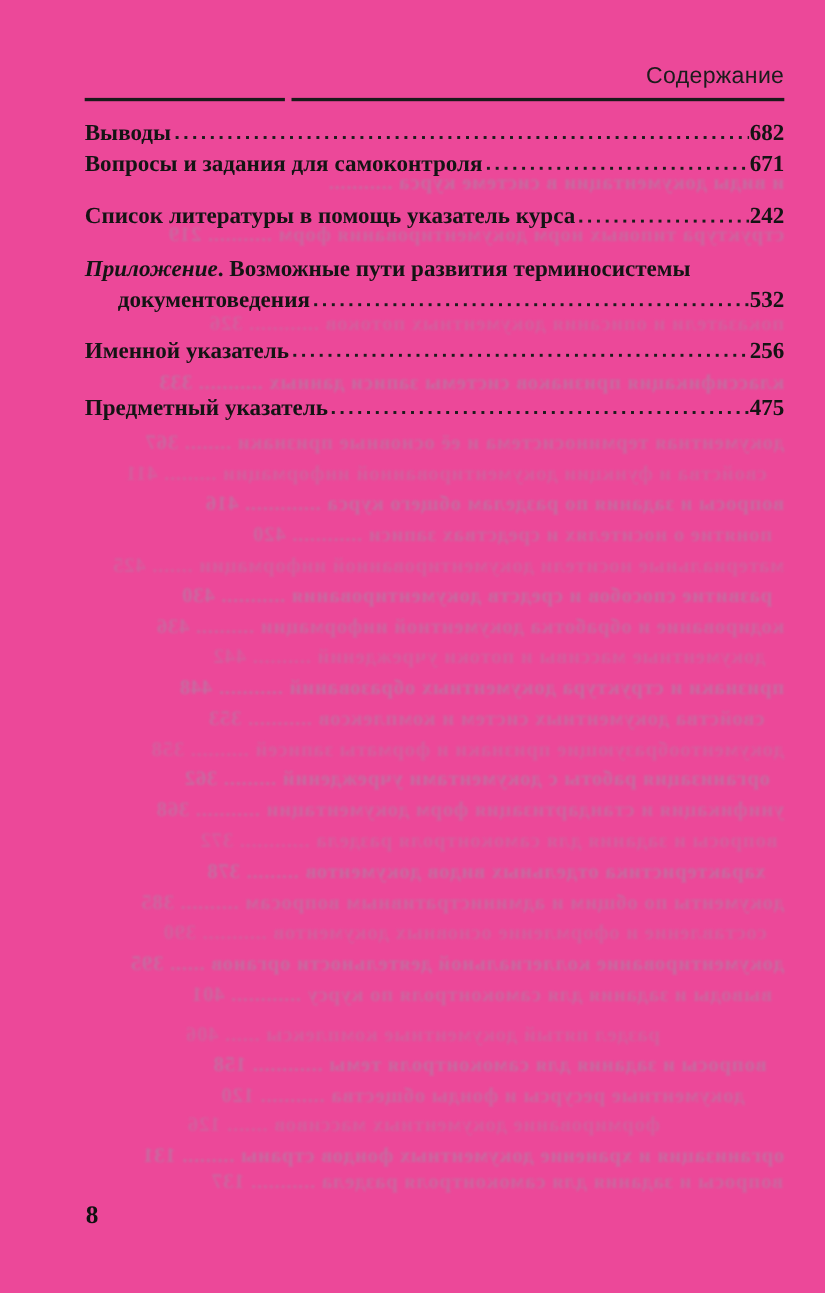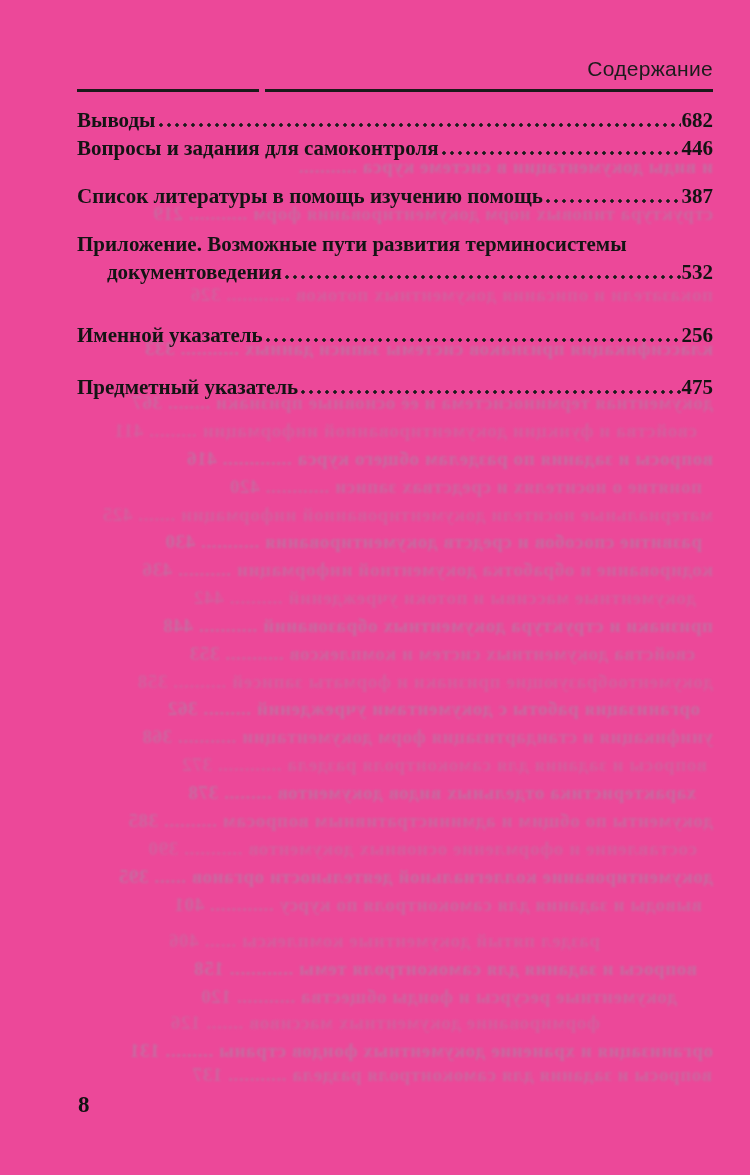--- a/index.html
+++ b/index.html
@@ -69,35 +69,35 @@
     font-weight: 700;
     font-size: 21px;
     color: #141414;
     line-height: 28px;
   }
   .toc-row {
     display: flex;
     align-items: baseline;
   }
   .toc-label { white-space: nowrap; }
-  .toc-label .ital { }
+  .toc-label .ital { font-style: italic; }
   .leader {
     flex: 1;
     min-width: 12px;
     align-self: stretch;
     margin: 0 1px;
     background-image: radial-gradient(circle, #1b1b1b 1.55px, rgba(0,0,0,0) 1.7px);
     background-size: 8px 8px;
     background-repeat: repeat-x;
     background-position: left bottom 5px;
   }
   .toc-page { white-space: nowrap; }
 
   .gap20 { margin-top: 20px; }
-  .gap22 { margin-top: 35px; }
+  .gap22 { margin-top: 18px; }
   .gap24 { margin-top: 24px; }
   .wrap-indent { padding-left: 30px; }
 
   .page-number {
     position: absolute;
     left: 78px;
     top: 1092px;
     font-family: "Liberation Serif", serif;
     font-weight: 700;
     font-size: 23px;
@@ -154,27 +154,27 @@
 
       <div class="toc-row">
         <span class="toc-label">Выводы</span>
         <span class="leader"></span>
         <span class="toc-page">682</span>
       </div>
 
       <div class="toc-row">
         <span class="toc-label">Вопросы и задания для самоконтроля</span>
         <span class="leader"></span>
-        <span class="toc-page">446</span>
+        <span class="toc-page">671</span>
       </div>
 
       <div class="toc-row gap20">
-        <span class="toc-label">Список литературы в помощь изучению помощь</span>
-        <span class="leader"></span>
-        <span class="toc-page">387</span>
+        <span class="toc-label">Список литературы в помощь указатель курса</span>
+        <span class="leader"></span>
+        <span class="toc-page">242</span>
       </div>
 
       <div class="toc-row gap20">
         <span class="toc-label"><span class="ital">Приложение</span><span>. Возможные пути развития терминосистемы</span></span>
       </div>
       <div class="toc-row wrap-indent">
         <span class="toc-label">документоведения</span>
         <span class="leader"></span>
         <span class="toc-page">532</span>
       </div>

